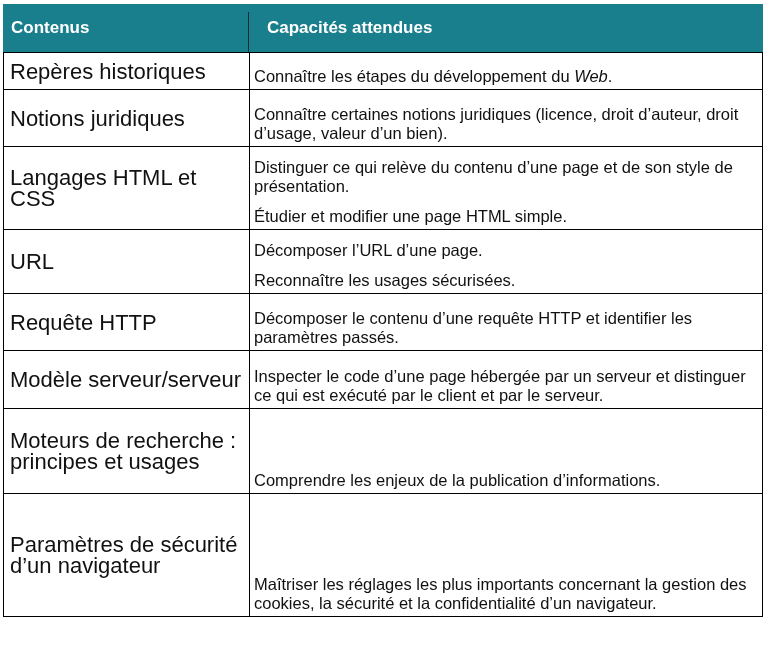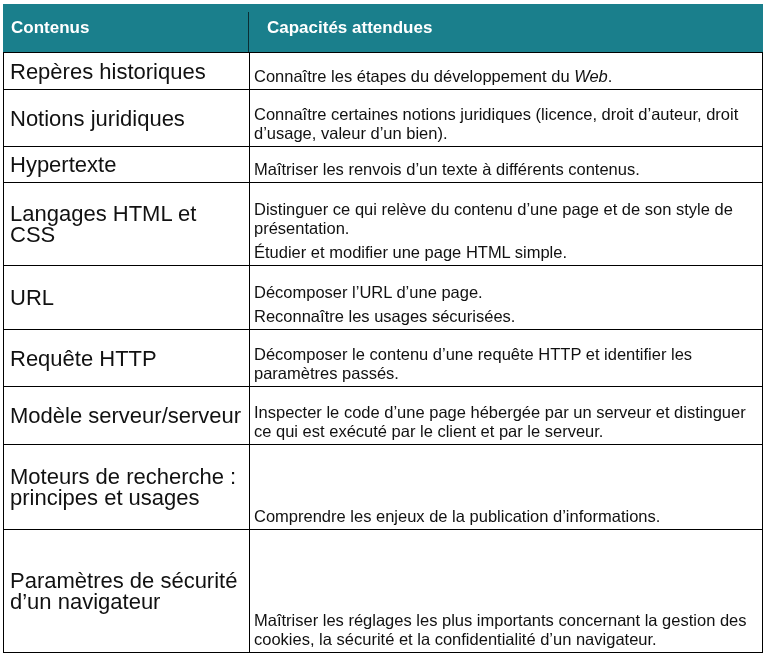--- a/index.html
+++ b/index.html
@@ -12,21 +12,21 @@
     .hdr .c1 { left: 8px; }
     .hdr .c2 { left: 264px; }
     .hdr .vline { position: absolute; left: 245px; top: 8px; height: 40px; width: 1px; background: #0b2e33; }
     .row { position: relative; border-left: 1.5px solid #000; border-right: 1.5px solid #000;
            border-bottom: 1.5px solid #000; box-sizing: border-box; display: flex; }
     .row .left { width: 246px; box-sizing: border-box; border-right: 1.5px solid #000;
            padding: 0 6px; display: flex; align-items: center; font-size: 22px; line-height: 21px; }
     .row .right { flex: 1; padding: 22px 6px 3px 4px; font-size: 16.5px; line-height: 19px;
            display: flex; flex-direction: column; justify-content: flex-end; }
     .row .right p { margin: 0; }
-    .row .right p + p { margin-top: 5px; }
+    .row .right p + p { margin-top: 11px; }
     .first { border-top: 1.5px solid #000; }
     em { font-style: italic; }
   </style>
 </head>
 <body>
 
 <div class="tbl">
   <div class="hdr">
     <span class="c1">Contenus</span>
     <span class="vline"></span>
@@ -40,26 +40,20 @@
     </div>
   </div>
 
   <div class="row" style="height:57px">
     <div class="left">Notions juridiques</div>
     <div class="right">
       <p>Connaître certaines notions juridiques (licence, droit d’auteur, droit d’usage, valeur d’un bien).</p>
     </div>
   </div>
 
-  <div class="row" style="height:36px">
-    <div class="left">Hypertexte</div>
-    <div class="right">
-      <p>Maîtriser les renvois d’un texte à différents contenus.</p>
-    </div>
-  </div>
 
   <div class="row" style="height:83px">
     <div class="left">Langages HTML et CSS</div>
     <div class="right">
       <p>Distinguer ce qui relève du contenu d’une page et de son style de présentation.</p>
       <p>Étudier et modifier une page HTML simple.</p>
     </div>
   </div>
 
   <div class="row" style="height:64px">

